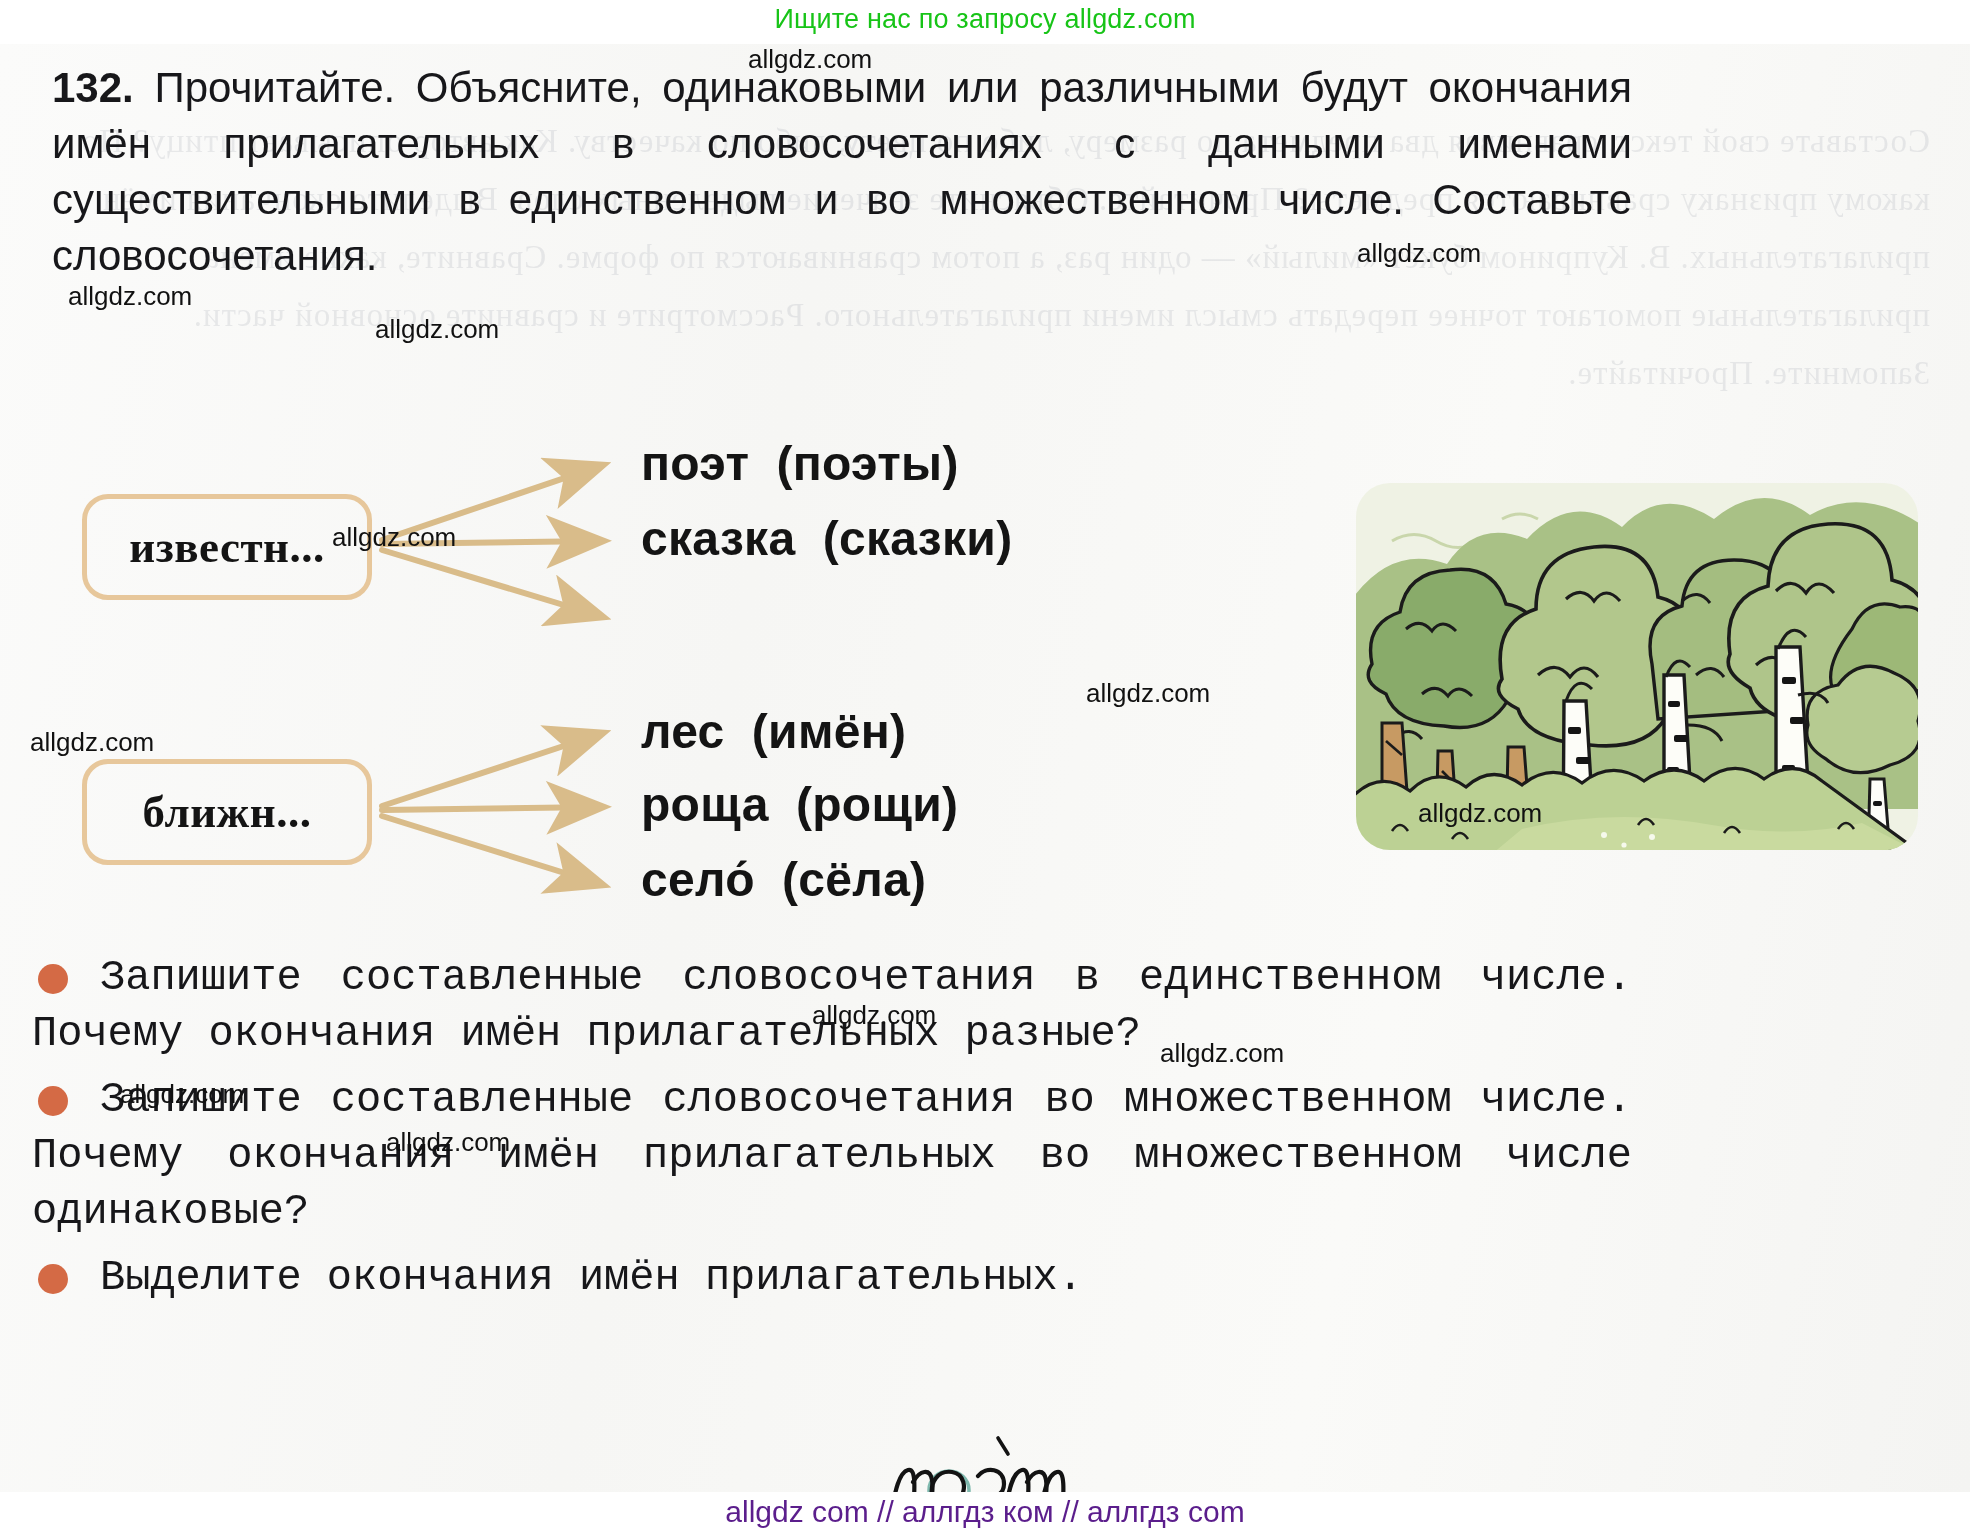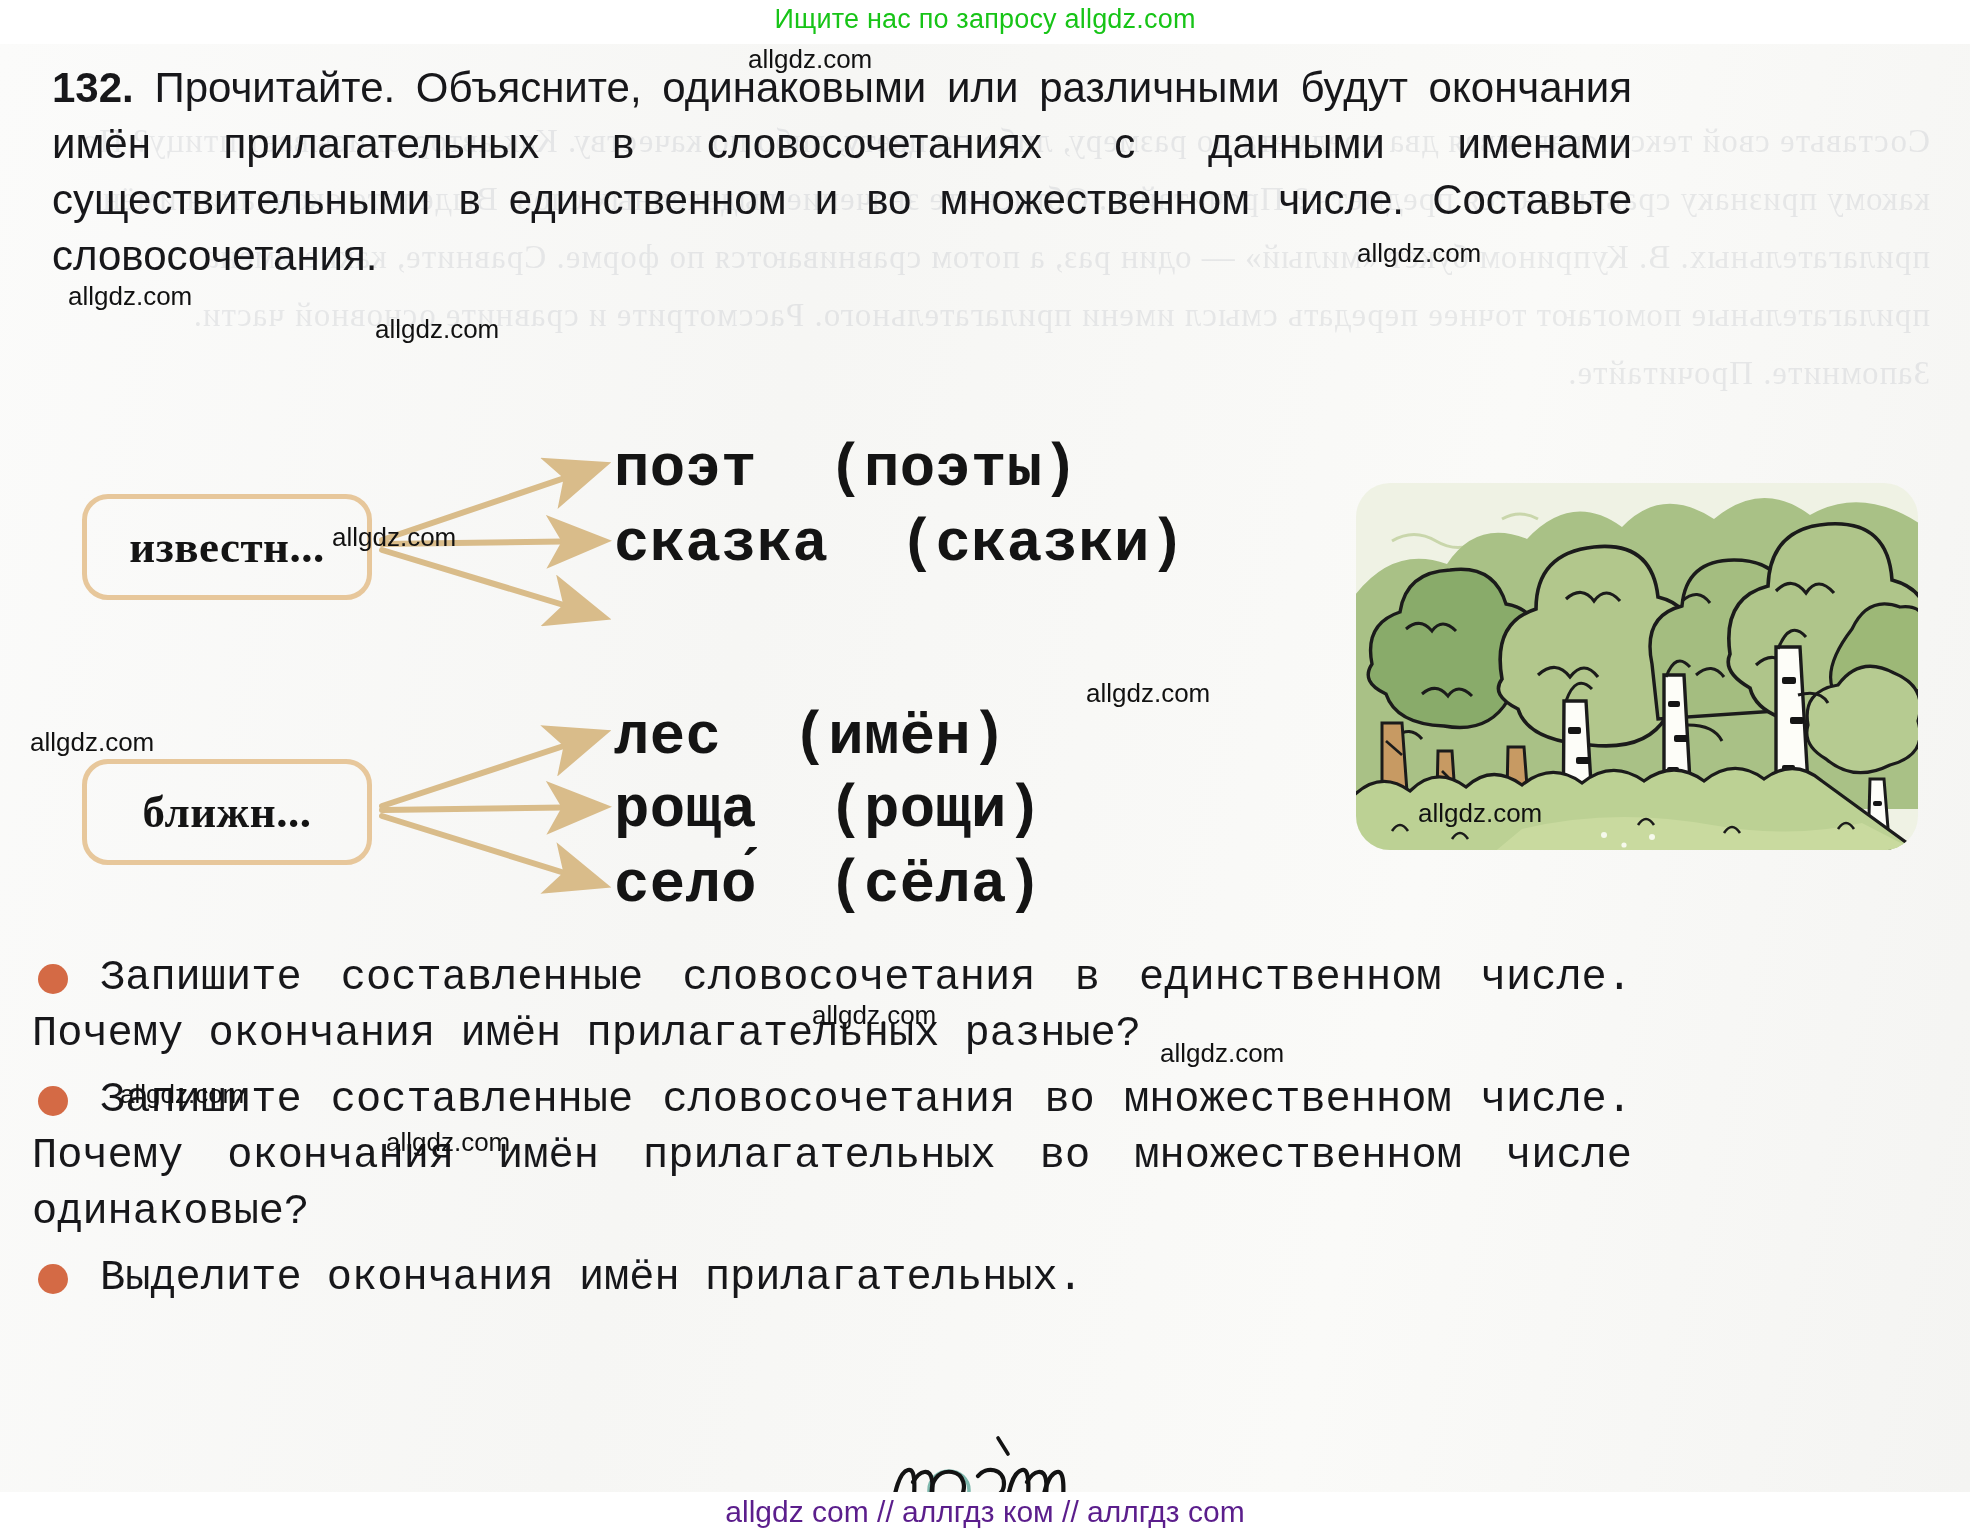--- a/index.html
+++ b/index.html
@@ -86,26 +86,27 @@
     font-size: 45px;
     font-weight: bold;
     color: #141414;
     letter-spacing: .5px;
   }
   #box-izvestn { left: 82px;  top: 450px; width: 290px; height: 106px; }
   #box-blizhn  { left: 82px;  top: 715px; width: 290px; height: 106px; }
 
   .term {
     position: absolute;
-    font-family: Liberation Mono, monospace;
-    font-size: 59px;
+    font-family: Liberation Sans, sans-serif;
+    font-size: 48px;
     font-weight: bold;
     color: #141414;
     white-space: nowrap;
     letter-spacing: .3px;
+    margin-left: 27px;
   }
 
   .arrows { position: absolute; left: 0; top: 0; width: 1970px; height: 1448px; pointer-events: none; }
 
   
   .picture {
     position: absolute;
     left: 1352px; top: 435px;
     width: 570px; height: 375px;
     z-index: 11;

